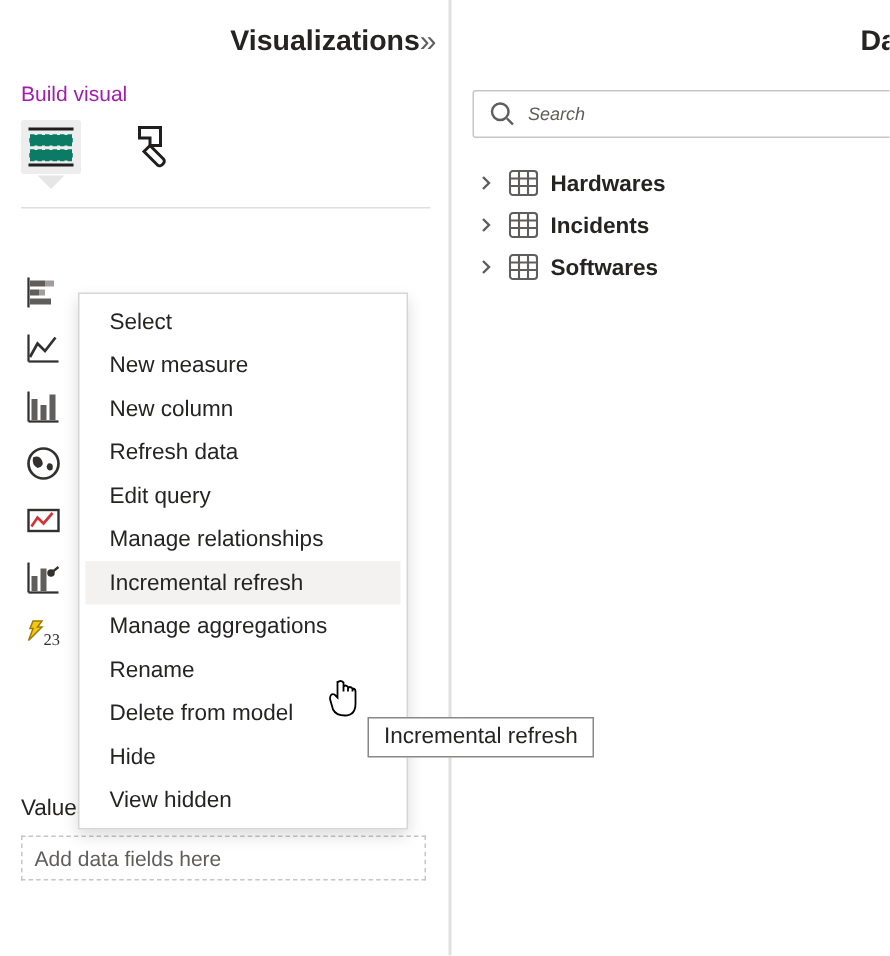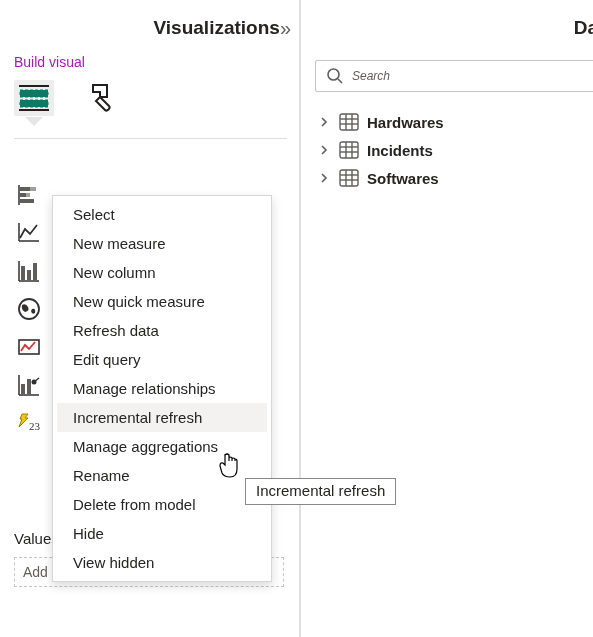--- a/index.html
+++ b/index.html
@@ -215,21 +215,20 @@
         </svg>
         <span>Softwares</span>
       </div>
     </div>
 </div>
 
 <div class="ctx-menu" id="ctx-menu">
     <div class="ctx-item">Select</div>
     <div class="ctx-item">New measure</div>
     <div class="ctx-item">New column</div>
-    <div class="ctx-item">New quick measure</div>
     <div class="ctx-item">Refresh data</div>
     <div class="ctx-item">Edit query</div>
     <div class="ctx-item">Manage relationships</div>
     <div class="ctx-item hover">Incremental refresh</div>
     <div class="ctx-item">Manage aggregations</div>
     <div class="ctx-item">Rename</div>
     <div class="ctx-item">Delete from model</div>
     <div class="ctx-item">Hide</div>
     <div class="ctx-item">View hidden</div>
   </div>

